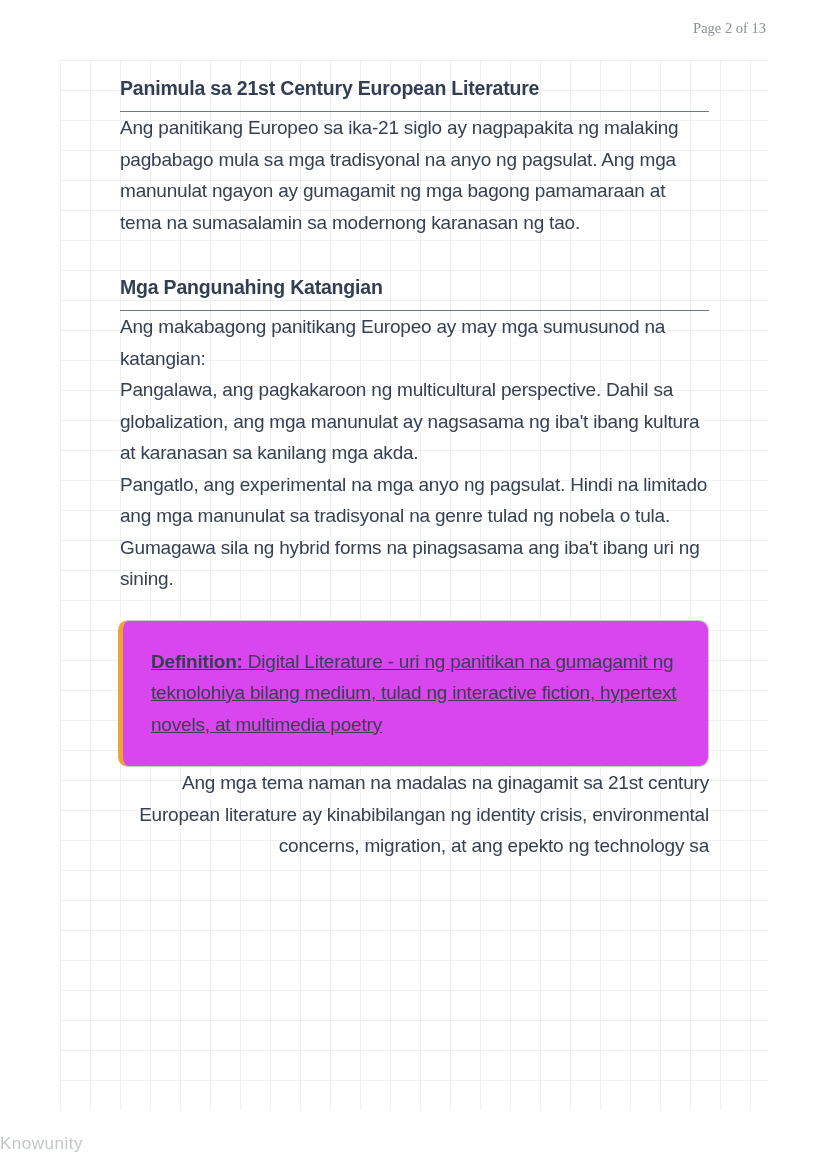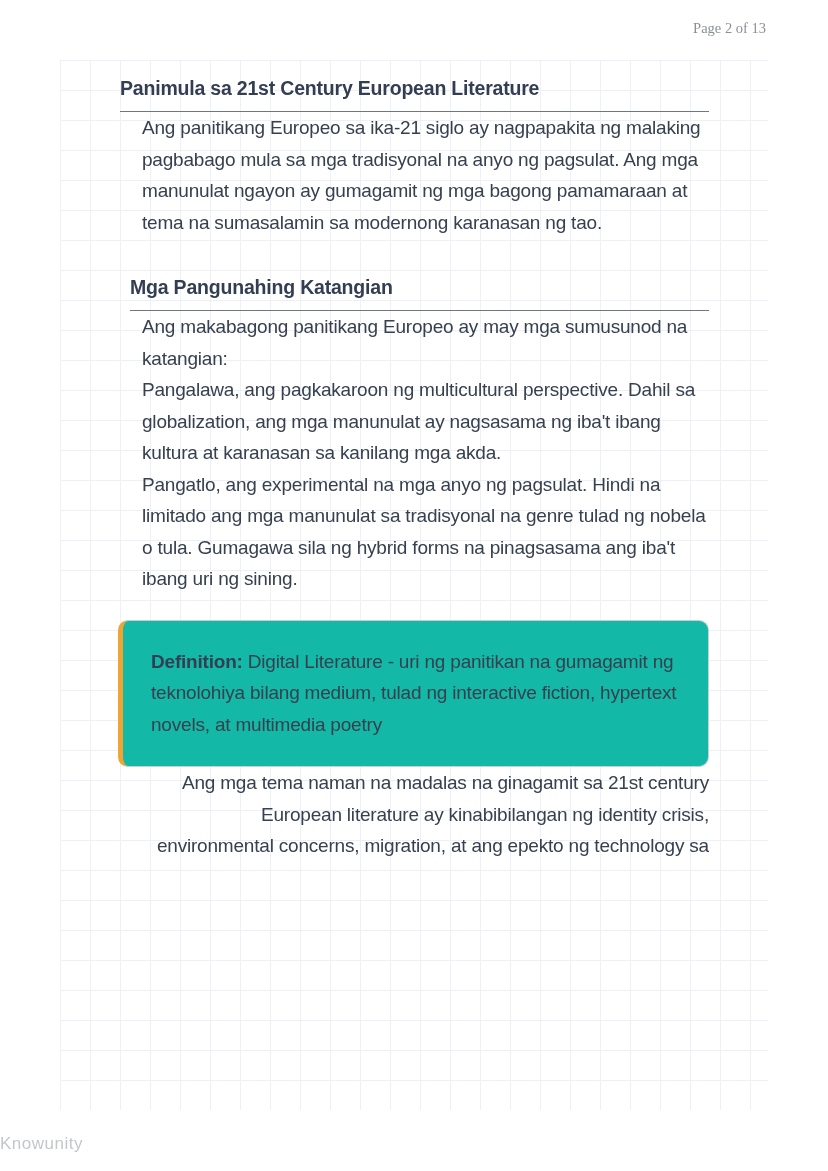--- a/index.html
+++ b/index.html
@@ -52,44 +52,43 @@
     margin: 0;
     padding: 7px 0 10px 0;
     font-size: 19.5px;
     font-weight: bold;
     color: #333e52;
     line-height: 26px;
     border-bottom: 1.5px solid #70767f;
   }
   .section-heading.second {
     margin-top: 29px;
-    margin-left: 10px;
   }
 
   .content p {
     margin: 0;
-    padding-left: 22px;
   }
   .p-intro    { margin-top: 35px; }
   .p-lead     { margin-top: 35px; }
   .p-una      { margin-top: 19px; }
   .p-dalawa   { margin-top: 17px; }
   .p-tatlo    { margin-top: 19px; }
   .p-themes   { margin-top: 30px; text-align: right; }
 
   .def-box {
     box-sizing: border-box;
     margin-top: 25px;
     margin-left: -2px;
     width: calc(100% + 2px);
     border: 1.5px solid #c9ced5;
     border-left: 5px solid #f0a532;
     border-radius: 10px;
     padding: 25px 28px 26px 28px;
-    background: #14b8a6;
+    background: #d946ef;
+    text-decoration: underline;
   }
   .def-box .def-label {
     font-weight: bold;
     color: #333e52;
   }
 
   .watermark {
     position: absolute;
     bottom: 17px;
     left: 0;

